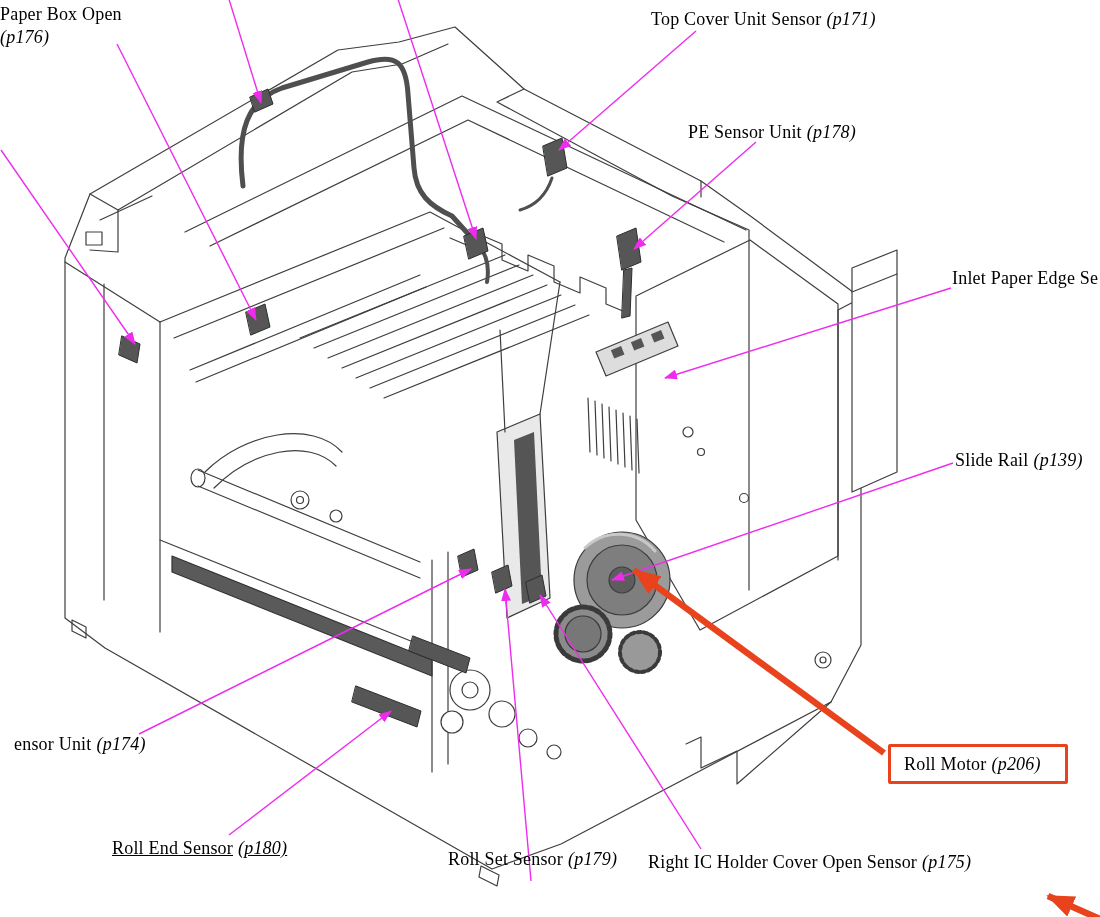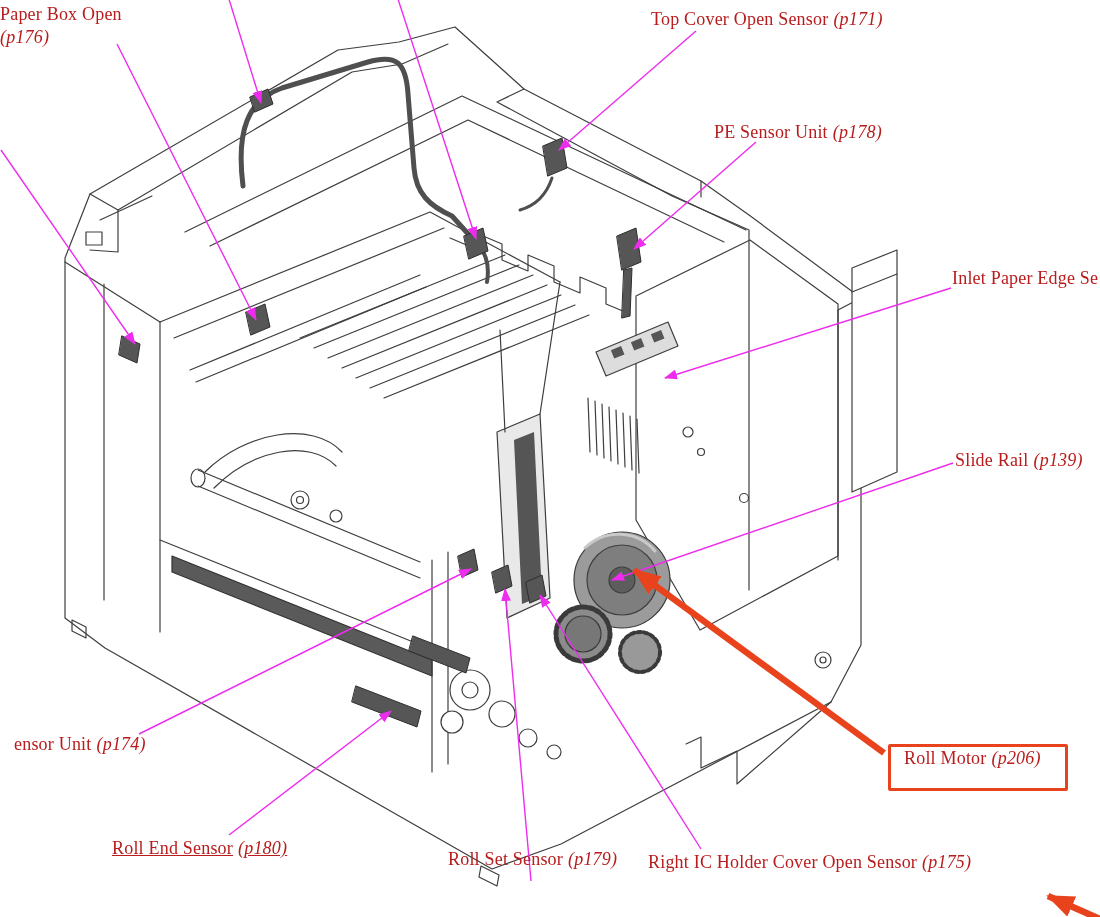--- a/index.html
+++ b/index.html
@@ -4,29 +4,29 @@
 <style>
   * { margin:0; padding:0; box-sizing:border-box; }
   html,body { background:#ffffff; }
   body { font-family:"Liberation Serif", serif; }
   #stage {
     position:relative; width:1100px; height:917px;
     background:#ffffff; overflow:hidden;
   }
   #stage > svg { position:absolute; left:0; top:0; }
   .label {
-    position:absolute; font-size:18px; color:#b91c1c;
+    position:absolute; font-size:18px; color:#000000;
     white-space:nowrap; line-height:23px; letter-spacing:0.2px;
   }
   .pref { font-style:italic; margin-left:5px; }
   .two-line .lname, .two-line .pref { display:block; margin-left:0; }
   #roll-motor-box {
-    position:absolute; left:888px; top:744px; width:180px; height:47px;
+    position:absolute; left:888px; top:744px; width:180px; height:40px;
     border:3px solid #e8431d; border-radius:2px;
-    display:flex; padding-left:13px; background:transparent;
+    display:flex; align-items:center; padding-left:13px; background:transparent;
   }
 </style>
 </head>
 <body>
 
 <div id="stage">
 
   <svg width="1100" height="917" viewBox="0 0 1100 917">
     <defs>
       <marker id="arrM" markerUnits="userSpaceOnUse" markerWidth="13" markerHeight="10" refX="12" refY="5" orient="auto">
@@ -183,24 +183,24 @@
     </g>
   </svg>
 
   <div class="label two-line" style="left:0px; top:3px;">
     <span class="lname">Paper Box Open</span>
       <span class="pref">(p176)</span>
   </div>
 
 
   <div class="label" style="left:651px; top:8px;">
-    <span class="lname">Top Cover Open Sensor</span><span class="pref">(p171)</span>
-  </div>
-
-  <div class="label" style="left:714px; top:121px;">
+    <span class="lname">Top Cover Unit Sensor</span><span class="pref">(p171)</span>
+  </div>
+
+  <div class="label" style="left:688px; top:121px;">
     <span class="lname">PE Sensor Unit</span><span class="pref">(p178)</span>
   </div>
 
   <div class="label" style="left:952px; top:267px;">
     <span class="lname">Inlet Paper Edge Se</span><span class="pref"></span>
   </div>
 
   <div class="label" style="left:955px; top:449px;text-align:right;">
     <span class="lname">Slide Rail</span><span class="pref">(p139)</span>
   </div>

